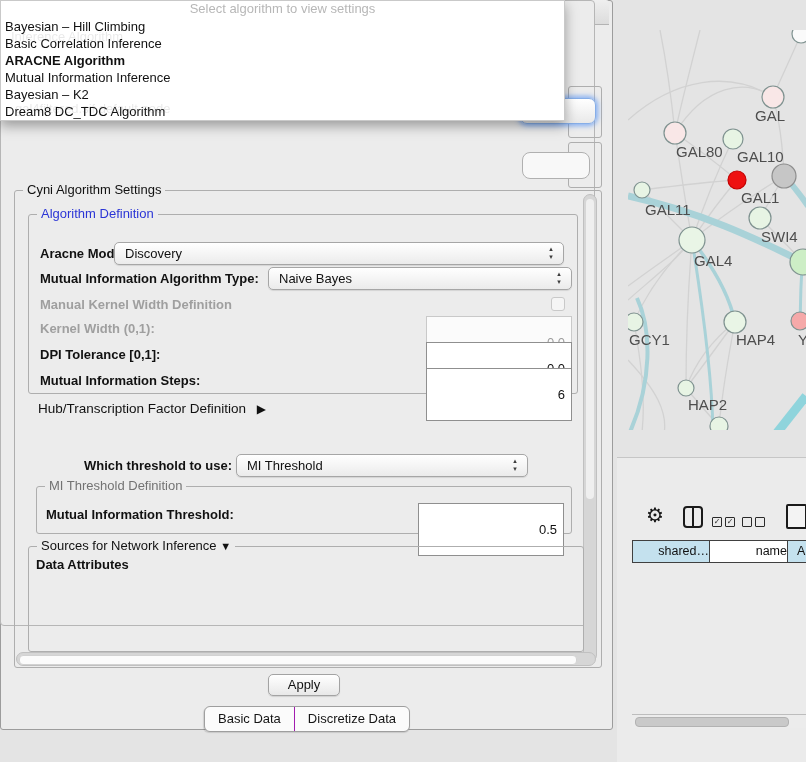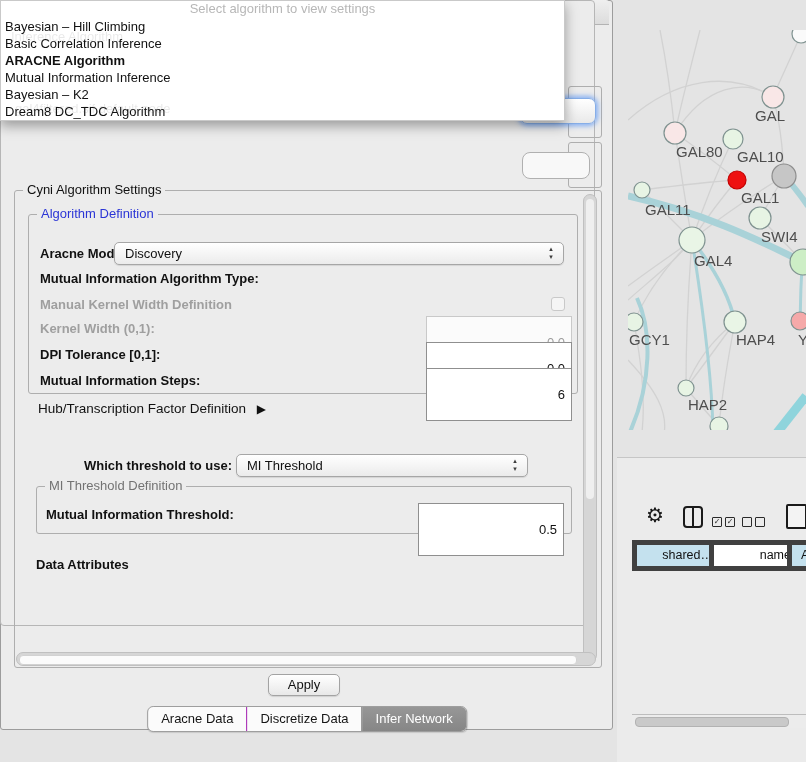--- a/index.html
+++ b/index.html
@@ -57,21 +57,21 @@
           box-shadow:0 7px 16px rgba(5,15,45,.6);}
   #nettitle{left:628;top:8;width:184px;height:22px;background:linear-gradient(#e4e4e4,#c8c8c8);
             border-bottom:1px solid #9f9f9f;border-radius:5px 5px 0 0;}
   .light{position:absolute;top:13px;width:12px;height:12px;border-radius:50%;}
   
   #tpanellabel{left:637;top:465;font-size:13px;color:#1c1c1c;}
   #tablewin{left:630;top:489;width:190px;height:252px;background:#f3f3f3;border:1px solid #a6a6a6;border-radius:4px;}
   .tbicon{color:#171717;}
   .minibox{display:inline-block;width:8px;height:8px;border:1.5px solid #2a2a2a;border-radius:1px;
            font-size:8px;line-height:8px;text-align:center;vertical-align:middle;color:#2a2a2a;}
-  .thcell{position:absolute;top:0;height:21px;border:5px solid #404040;font-size:12.5px;line-height:21px;}
+  .thcell{position:absolute;top:0;height:21px;border:1px solid #404040;font-size:12.5px;line-height:21px;}
   #tbody{left:632;top:562;width:174px;height:150px;background:#fff;overflow:hidden;}
   .trow{position:absolute;left:0;width:200px;height:17px;font-size:13px;line-height:17px;}
   .trow span{position:absolute;white-space:nowrap;}
   
   #cutsquare{left:8;top:753;width:17px;height:12px;border:2px solid #8f8f8f;background:#e6e6e6;}
   #splitarrow{left:611;top:372;width:0;height:0;border-top:4px solid transparent;border-bottom:4px solid transparent;
               border-right:5px solid #8a8a8a;}
   svg text{font-family:"Liberation Sans",sans-serif;}
 </style>
 </head>
@@ -271,20 +271,24 @@
 
   <div class="abs group" style="left:28px;top:214px;width:548px;height:178px;">
     <span class="gtitle" style="color:#2b35d6;">Algorithm Definition</span>
   </div>
   <div class="abs blabel" style="left:40px;top:246px;">Aracne Mode:</div>
   <div class="abs combo" style="left:114px;top:242px;width:438px;">
     <span>Discovery</span>
     <span class="arr">▴<br>▾</span>
   </div>
   <div class="abs blabel" style="left:40px;top:271px;">Mutual Information Algorithm Type:</div>
+  <div class="abs combo" style="left:268px;top:267px;width:292px;">
+    <span>Naive Bayes</span>
+    <span class="arr">▴<br>▾</span>
+  </div>
   <div class="abs blabel dis" style="left:40px;top:297px;">Manual Kernel Width Definition</div>
   <div class="abs" style="left:551px;top:297px;width:12px;height:12px;border:1px solid #c9c9c9;border-radius:3px;background:#f5f5f5;"></div>
   <div class="abs blabel dis" style="left:40px;top:321px;">Kernel Width (0,1):</div>
   <div class="abs tfield dis" style="left:426px;top:316px;width:132px;">0.0</div>
   <div class="abs blabel" style="left:40px;top:347px;">DPI Tolerance [0,1]:</div>
   <div class="abs tfield" style="left:426px;top:342px;width:132px;">0.0</div>
   <div class="abs blabel" style="left:40px;top:373px;">Mutual Information Steps:</div>
   <div class="abs tfield" style="left:426px;top:368px;width:132px;">6</div>
 
   <div class="abs" style="left:38px;top:401px;font-size:13.5px;">
@@ -296,47 +300,48 @@
   <div class="abs combo" style="left:236px;top:454px;width:280px;">
     <span>MI Threshold</span>
     <span class="arr">▴<br>▾</span>
   </div>
   <div class="abs group" style="left:36px;top:486px;width:534px;height:46px;">
     <span class="gtitle" style="color:#737373;">MI Threshold Definition</span>
   </div>
   <div class="abs blabel" style="left:46px;top:507px;">Mutual Information Threshold:</div>
   <div class="abs tfield" style="left:418px;top:503px;width:132px;">0.5</div>
 
+  <div class="abs group" style="left:28px;top:546px;width:554px;height:104px;">
+    <span class="gtitle"><span>Sources for Network Inference</span>
+      <span style="font-size:11px;">▼</span></span>
+  </div>
   <div class="abs blabel" style="left:36px;top:557px;">Data Attributes</div>
   <div id="attrlist" class="abs">
     <div class="attritem" style="top:1px;">SelfLoops</div>
     <div class="attritem" style="top:18px;">TopologicalCoefficient</div>
     <div class="attritem" style="top:35px;">BetweennessCentrality</div>
     <div class="attritem" style="top:52px;">gal4RGexp</div>
     <div class="abs" style="left:498px;top:0;width:12px;height:72px;background:#ededed;border-left:1px solid #cfcfcf;">
       <div class="sbthumbv" style="top:6px;height:56px;background:#b9b9b9;"></div>
     </div>
   </div>
 
   <div class="abs sbtrack" style="left:16px;top:652px;width:578px;height:12px;">
     <div class="sbthumbh" style="left:2px;width:556px;"></div>
   </div>
 
   <div class="abs macbtn" style="left:268px;top:674px;width:70px;height:20px;line-height:20px;">Apply</div>
 
   <div class="abs" style="left:307px;top:706px;transform:translateX(-50%);">
     <div class="tabbar">
       <div class="tab">
-          <span>Aracne Data</span>
+          <span>Basic Data</span>
         </div>
       <div class="tab">
           <span>Discretize Data</span>
-        </div>
-      <div class="tab sel">
-          <span>Infer Network</span>
         </div>
     </div>
   </div>
 
   <div id="dropdown" class="abs">
     <div id="ddprompt" class="abs">Select algorithm to view settings</div>
     <div class="abs ghost" style="left:10px;top:28px;">Inference Algorithm</div>
     <div class="abs ghost" style="left:14px;top:100px;">gal4filtered.sif default node</div>
     <div class="abs dditem" style="top:17px;">Bayesian – Hill Climbing</div>
     <div class="abs dditem" style="top:34px;">Basic Correlation Inference</div>

